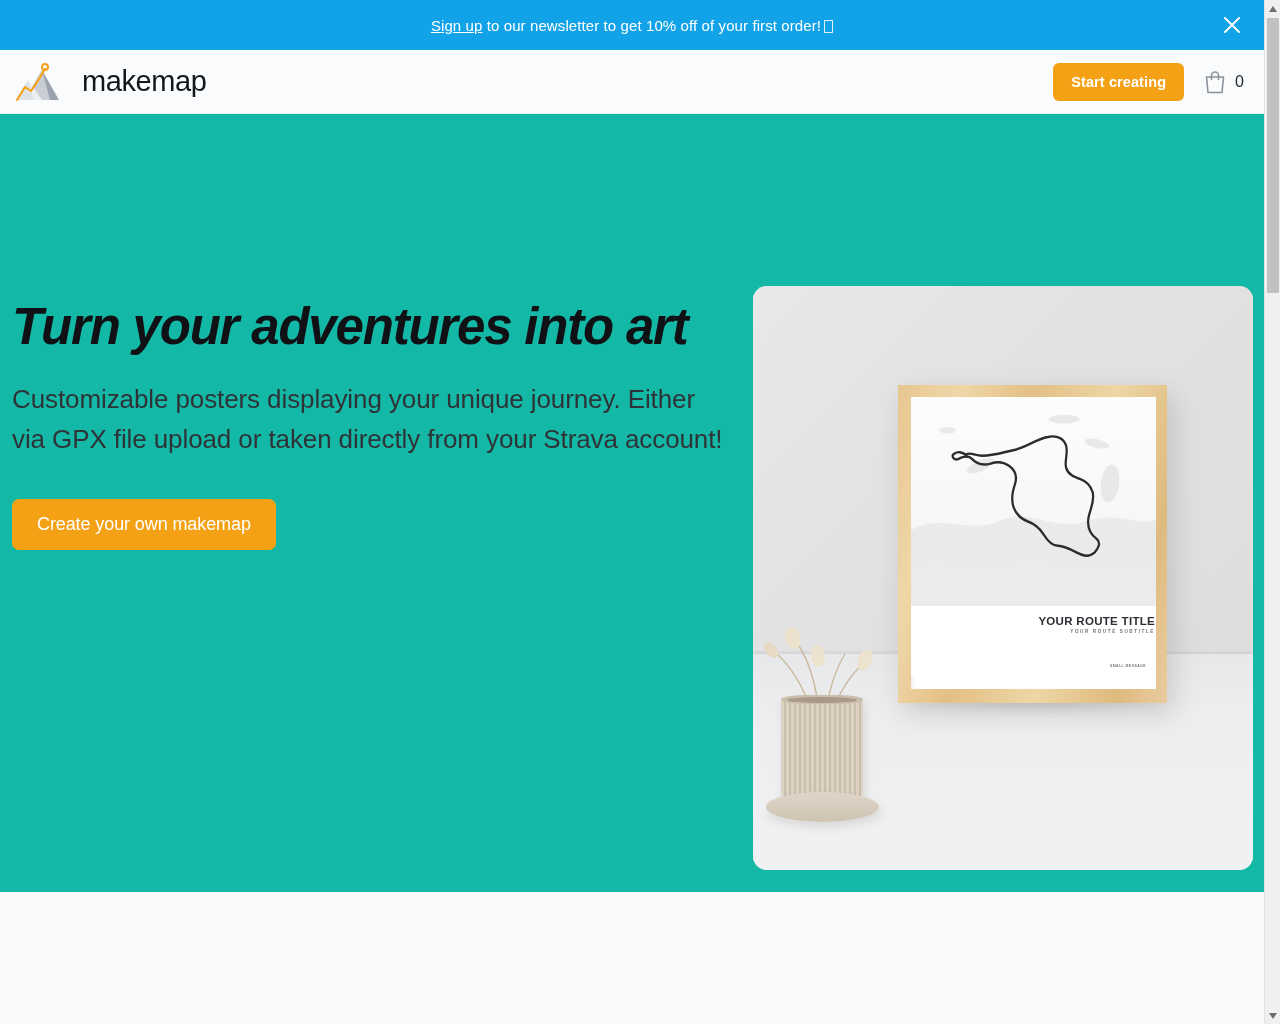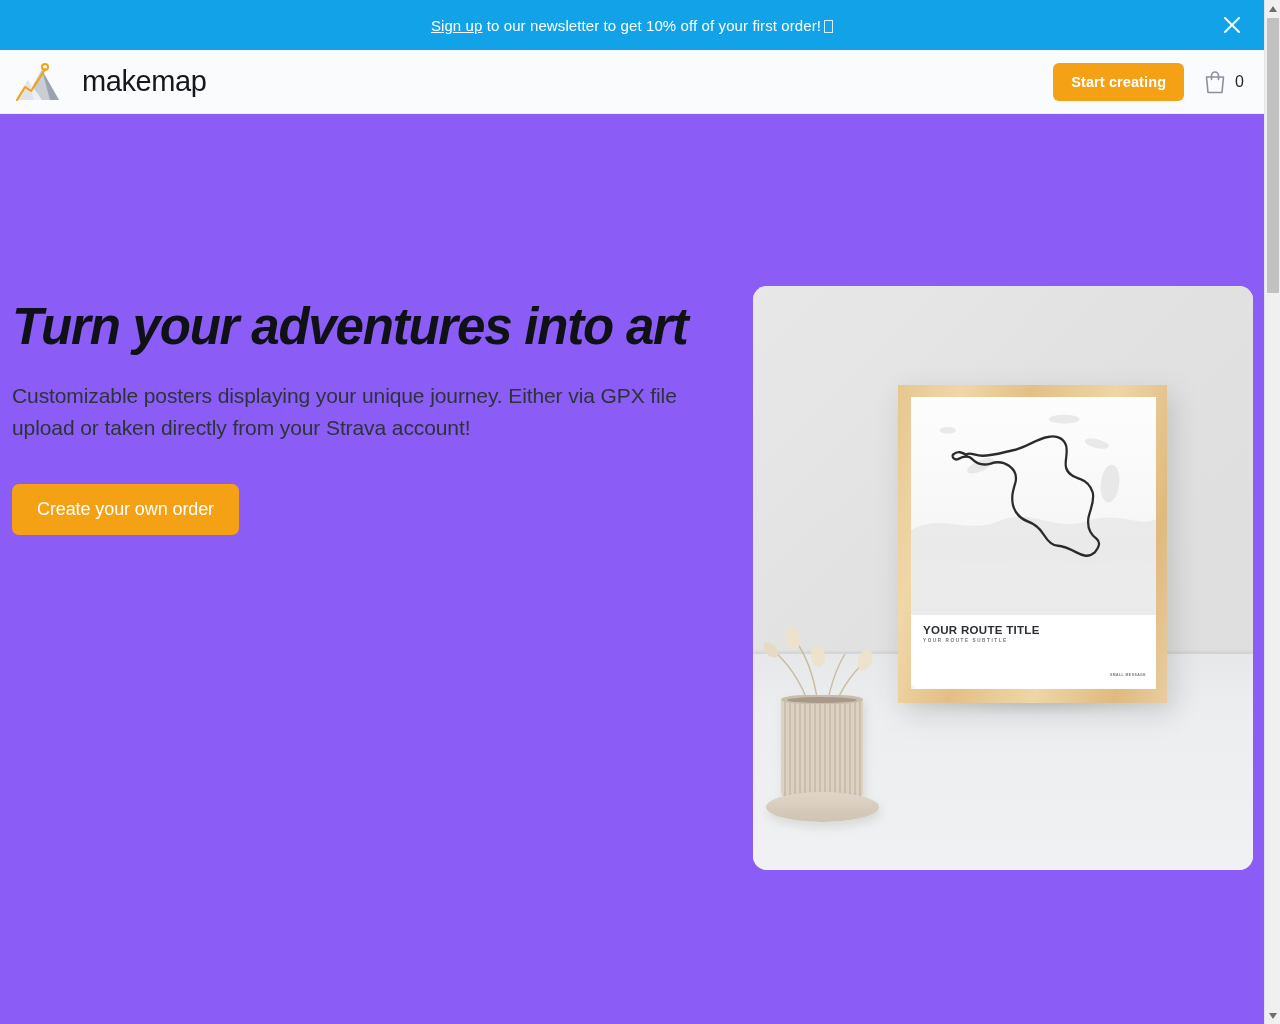--- a/index.html
+++ b/index.html
@@ -6,22 +6,22 @@
   html, body {
     width: 1280px; height: 1024px;
     font-family: "Liberation Sans", sans-serif;
     background: #f8f9fb;
     overflow: hidden;
   }
   #page { position: relative; width: 1280px; height: 1024px; background:#f8f9fb; }
 
   
   .viewport {
-    position:absolute; left:0; top:0; width:1264px; height:1024px;
-    overflow:hidden; background:#8b5cf6;
+    position:absolute; left:0; top:0; width:1264px; height:892px;
+    overflow:hidden; background:#14b8a6;
   }
 
   
   .banner {
     position:relative; height:50px; width:1264px;
     background:#12a2e8; color:#ffffff;
     display:flex; align-items:center; justify-content:center;
   }
   .banner-text { font-size:15px; letter-spacing:.1px; white-space:nowrap; }
   .banner-text .signup {
@@ -57,21 +57,21 @@
   .cart-count { font-size:16px; color:#23282e; }
 
   
   .hero { position:relative; width:1264px; height:700px; }
   .hero-copy { position:absolute; left:12px; top:186px; width:720px; }
   .hero-title {
     font-size:51px; line-height:1.06; color:#0f1115;
     letter-spacing:-1.2px; font-weight:700;font-style:italic;
   }
   .hero-sub {
-    margin-top:26px; font-size:21px; line-height:1.52;
+    margin-top:26px; font-size:26px; line-height:1.52;
     color:#2e3338; letter-spacing:-0.1px; max-width:712px;
   }
   .btn-hero {
     margin-top:40px; display:inline-block;
     background:#f5a115; color:#ffffff; border:none; border-radius:7px;
     font-size:18px; font-family:inherit; font-weight:500;
     padding:15px 25px; cursor:pointer; letter-spacing:-0.1px;
   }
 
   
@@ -100,22 +100,22 @@
     background:#ffffff; overflow:hidden;
     box-shadow: inset 2px 2px 4px rgba(0,0,0,.07);
   }
   .map-area {
     position:absolute; left:0; top:0; width:100%; height:76%;
     background:linear-gradient(180deg,#fdfdfd 0%, #f7f7f7 55%, #f2f2f2 100%);
     overflow:hidden;
   }
   .map-area svg { position:absolute; left:0; top:0; width:100%; height:100%; }
   .poster-caption {
-    position:absolute; left:0; bottom:4px; width:100%; height:24%;
-    background:#ffffff; padding:9px 11px 0 12px;
+    position:absolute; left:0; bottom:13px; width:100%; height:24%;
+    background:#ffffff; padding:9px 1px 0 12px;text-align:right;
   }
   .poster-title {
     font-size:11.5px; font-weight:700; color:#2b2f33;
     letter-spacing:.3px; white-space:nowrap;
   }
   .poster-subtitle {
     margin-top:2px; font-size:4.6px; font-weight:600;
     color:#6d7278; letter-spacing:1.6px; white-space:nowrap;
   }
   .poster-small {
@@ -208,21 +208,21 @@
           </svg>
           <span class="cart-count">0</span>
         </div>
       </div>
     </div>
 
     <div class="hero">
       <div class="hero-copy">
         <h1 class="hero-title">Turn your adventures into art</h1>
         <p class="hero-sub">Customizable posters displaying your unique journey. Either via GPX file upload or taken directly from your Strava account!</p>
-        <button class="btn-hero">Create your own order</button>
+        <button class="btn-hero">Create your own makemap</button>
       </div>
 
       <div class="hero-photo">
         <div class="wall"></div>
         <div class="table-edge"></div>
         <div class="table-top"></div>
 
         <div class="frame-shadow"></div>
 
         <div class="frame">

